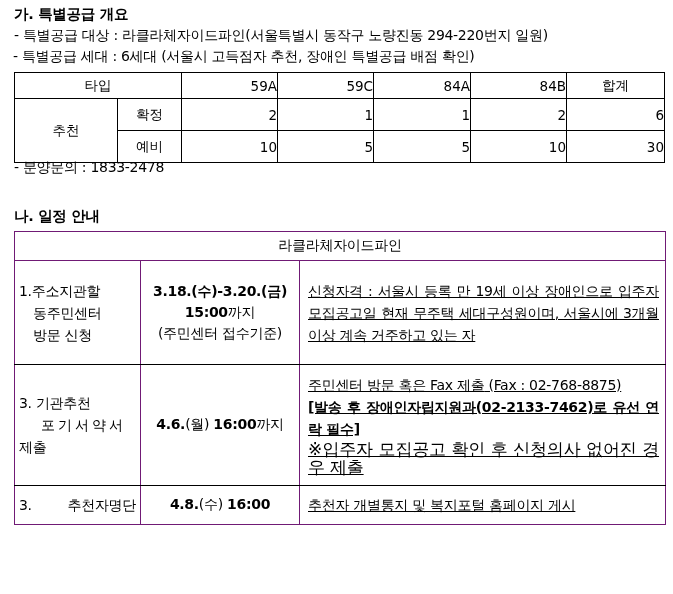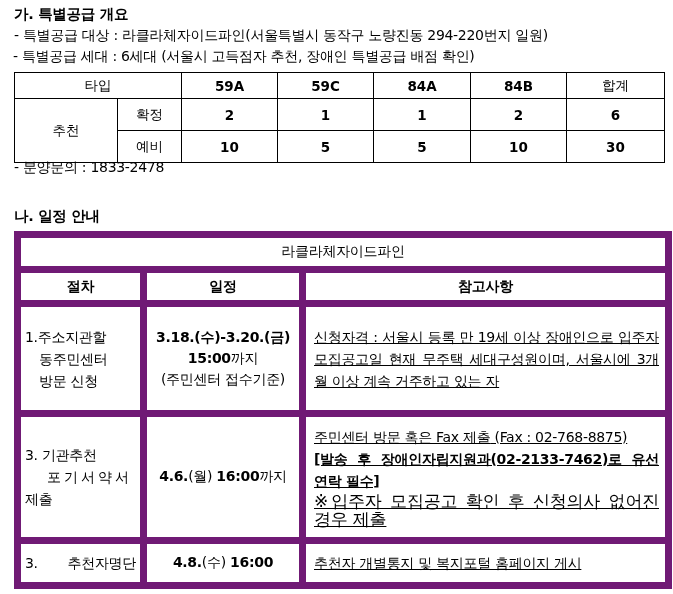--- a/index.html
+++ b/index.html
@@ -11,24 +11,24 @@
   .abs { position: absolute; }
   .heading { font-weight: bold; font-size: 14.5px; letter-spacing: -0.3px; }
   .line { font-size: 14px; letter-spacing: -0.3px; white-space: nowrap; }
 
   table { border-collapse: collapse; table-layout: fixed; border-radius: 32px; }
   td, th { border: 1px solid #000; padding: 0; text-align: center; vertical-align: middle; }
 
   #t1 { left: 14px; top: 72px; width: 650px; font-size: 13.5px; }
   #t1 td { height: 31px; }
   #t1 tr.hdr td { height: 25px; }
-  #t1 .b { font-weight: bold; }
+  #t1 .b { font-weight: normal; text-align: right; }
 
   #t2 { left: 14px; top: 231px; width: 651px; font-size: 14px; letter-spacing: -0.3px; }
-  #t2 td { border: 7px solid #701a75; }
+  #t2 td { border: 1px solid #701a75; }
   #t2 tr.title td { height: 28px; }
   #t2 tr.colhdr td { height: 27px; font-weight: bold; border-bottom: 2px solid #444; }
   #t2 tr.r1 td { height: 95px; border-bottom: 1px solid #000; }
   #t2 tr.r2 td { height: 49px; border-bottom: 2px solid #777; }
   #t2 tr.r3 td { height: 112px; border-bottom: 1px solid #000; }
   #t2 tr.r4 td { height: 30px; }
   #t2 td.step { text-align: left; padding: 4px 4px; line-height: 22px; }
   #t2 td.sched { line-height: 21px; }
   #t2 td.note { text-align: justify; padding: 0 6px 0 8px; line-height: 22px; text-decoration: underline; }
   .bn { font-weight: bold; }
@@ -91,25 +91,20 @@
 <table id="t2" class="abs">
   <colgroup>
     <col style="width:126px">
       <col style="width:159px">
       <col style="width:366px">
   </colgroup>
   <tbody>
       <tr class="title">
     <td colspan="3">라클라체자이드파인</td>
   </tr>
-  <tr class="colhdr">
-    <td>절차</td>
-    <td>일정</td>
-    <td>참고사항</td>
-  </tr>
 
   <tr class="r1">
     <td class="step">
       <span style="display:block">1.주소지관할</span>
       <span class="indent1">동주민센터</span>
       <span class="indent1">방문 신청</span>
     </td>
     <td class="sched">
       <span class="bn" style="display:block">3.18.(수)-3.20.(금)</span>
       <span style="display:block"><span class="bn">15:00</span><span>까지</span></span>

